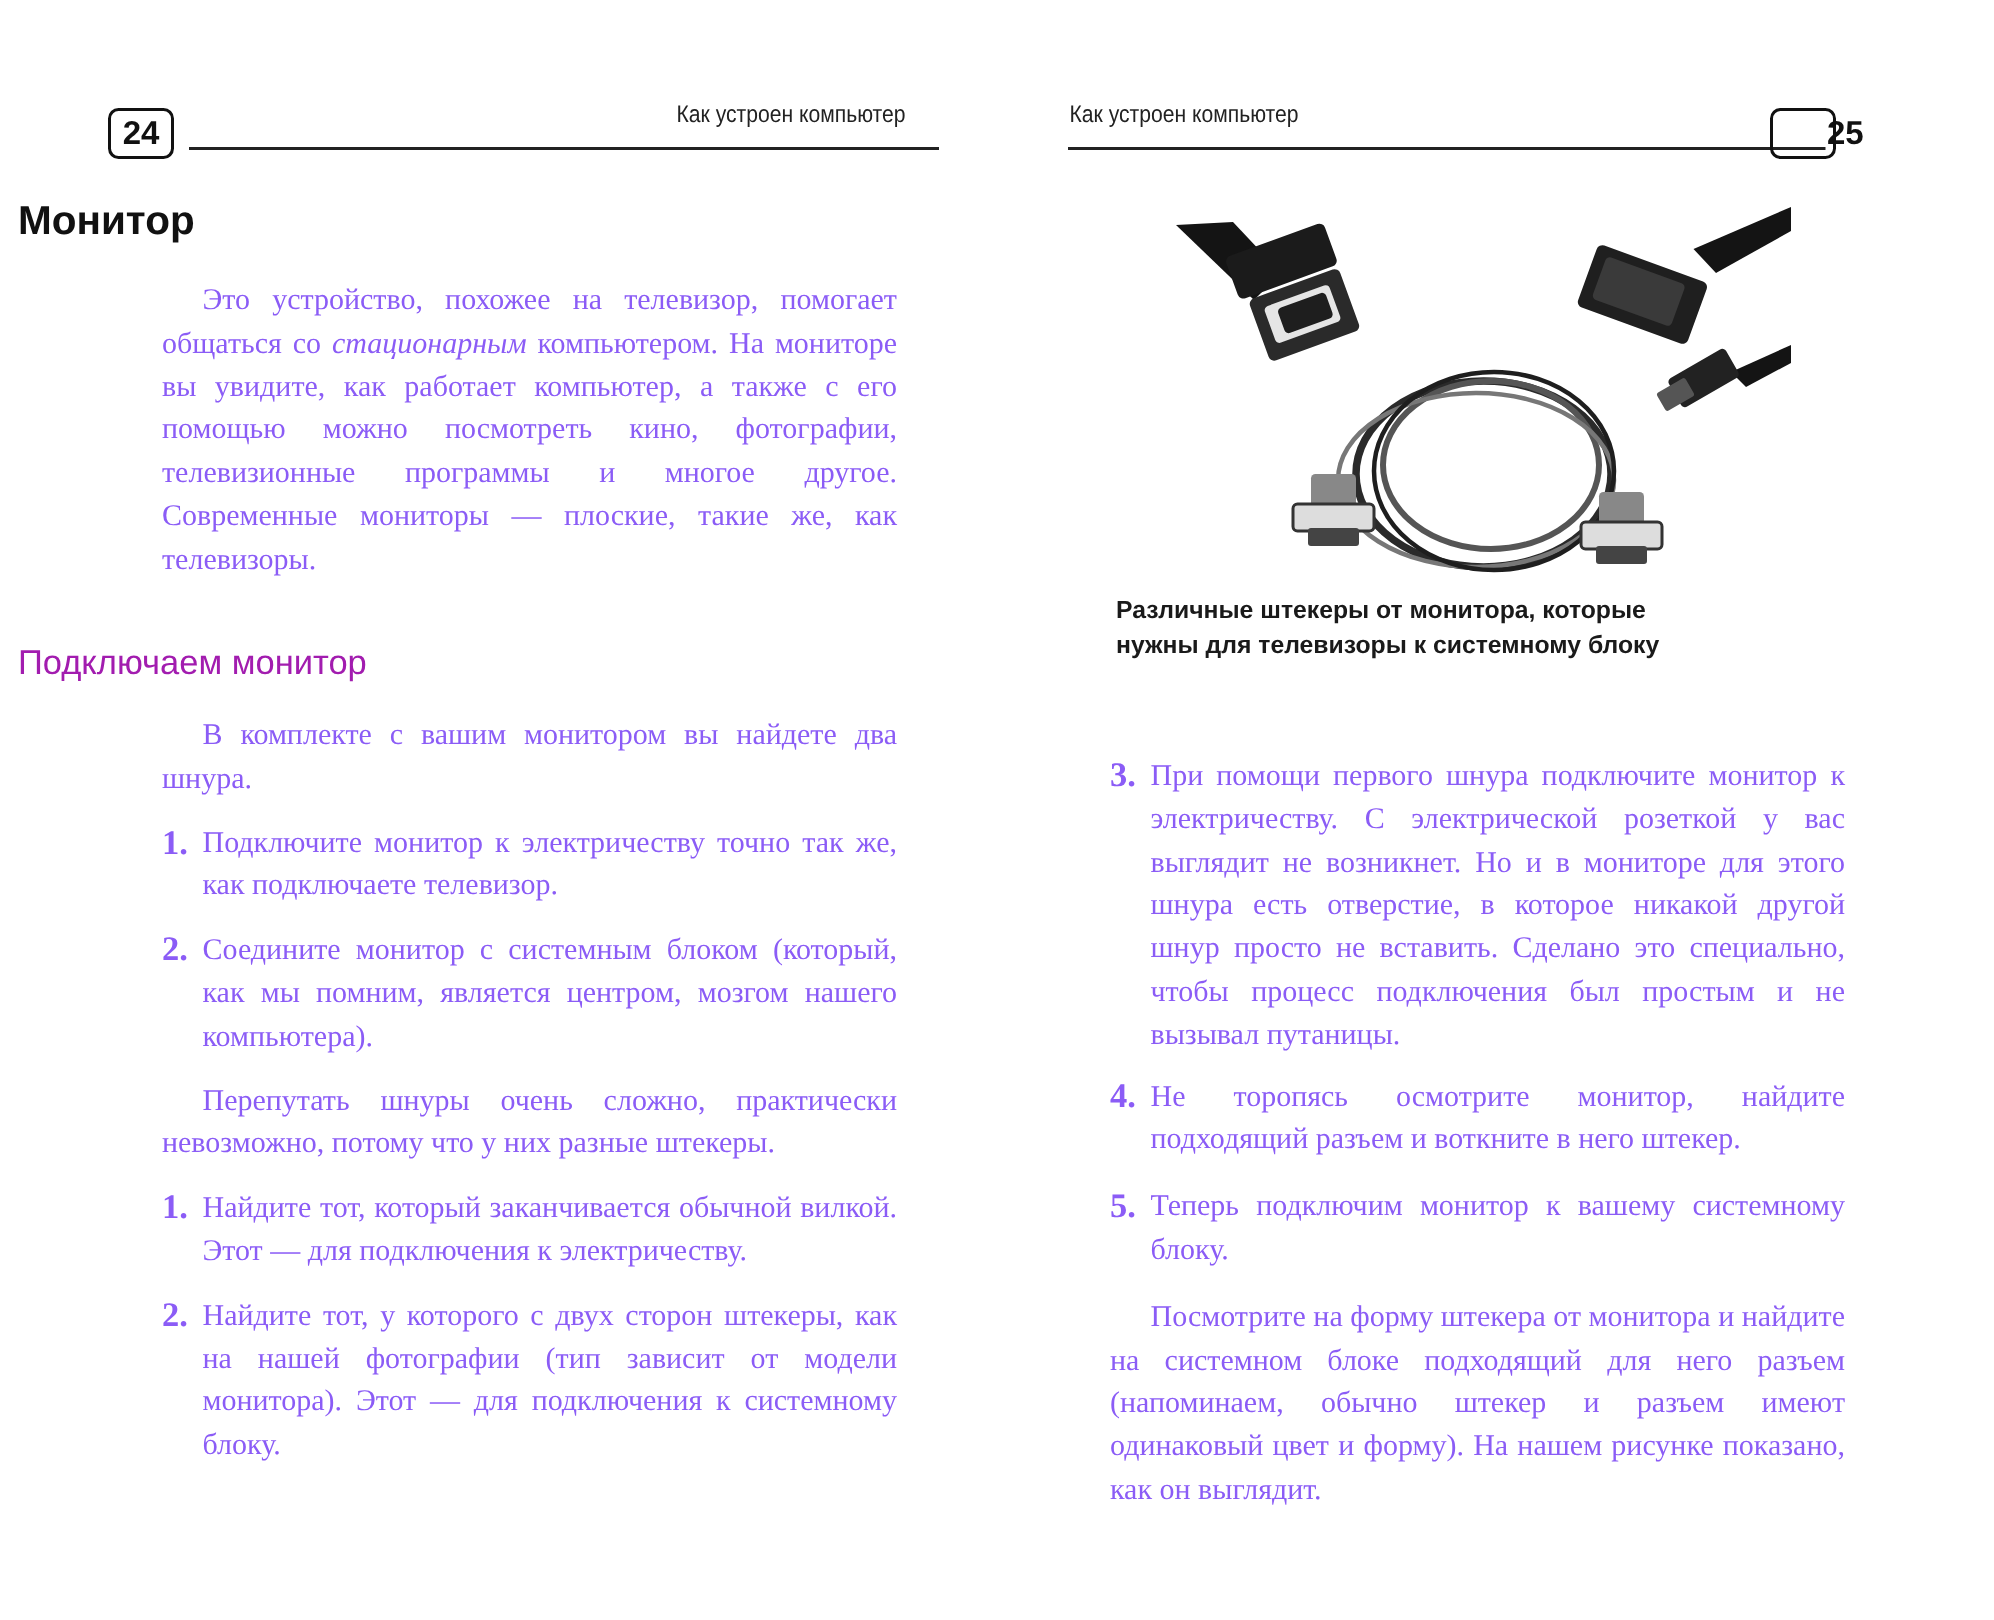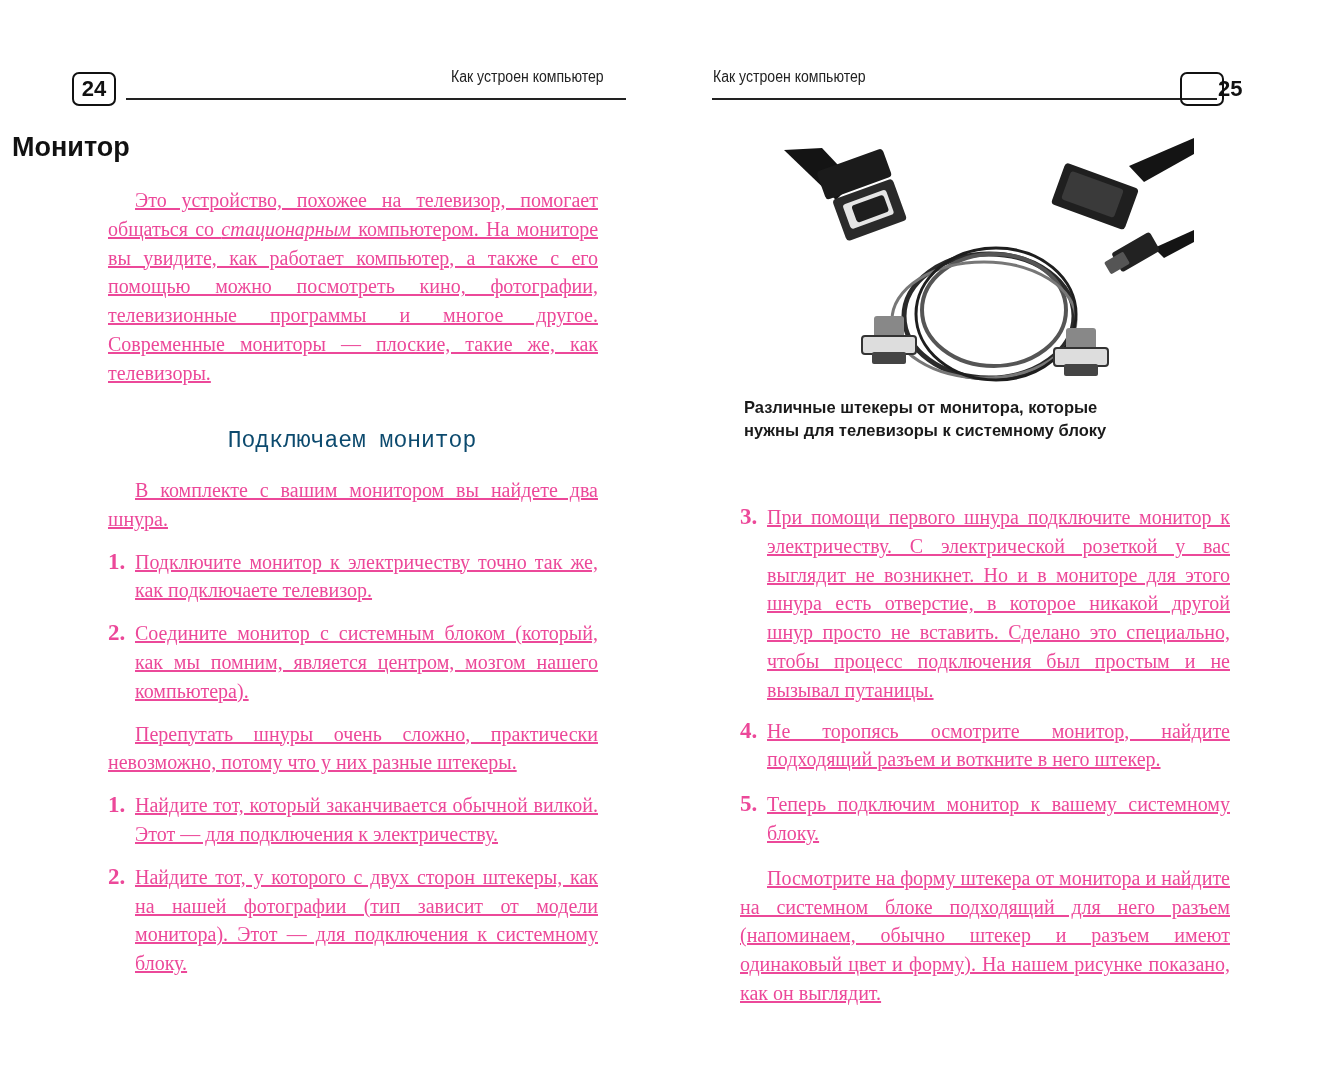--- a/index.html
+++ b/index.html
@@ -22,25 +22,25 @@
       font-family: "Liberation Sans", "DejaVu Sans", sans-serif; font-size: 16px; color: #222;
       transform: scaleX(0.88); transform-origin: left top;
     }
     .rule { position: absolute; top: 98px; height: 0; border-top: 2px solid #222; }
 
     .h1 {
       position: absolute; left: 0; width: 680px; text-align: left; top: 132px;
       font-family: "Liberation Sans", "DejaVu Sans", sans-serif; font-weight: bold; font-size: 27px; color: #111;
     }
     .h2 {
-      position: absolute; left: 0; width: 680px; text-align: center; top: 428px;
-      font-family: Liberation Mono, monospace; font-size: 23px; color: #0c4a6e;
+      position: absolute; left: 0; width: 680px; top: 428px;
+      font-family: Liberation Sans, sans-serif; font-size: 23px; color: #a21caf;
     }
     .text {
-      position: absolute; font-size: 20px; line-height: 28.8px; text-align: justify; color: #ec4899; text-decoration: underline;
+      position: absolute; font-size: 20px; line-height: 28.8px; text-align: justify; color: #8b5cf6;
     }
     .para { text-indent: 27px; margin: 0; }
     .item { position: relative; padding-left: 27px; margin: 0; }
     .item-num {
       position: absolute; left: 0; top: 0; font-weight: bold; font-size: 23px;
     }
     em { font-style: italic; }
 
     .figure {
       position: absolute; left: 784px; top: 138px; width: 410px; height: 250px;

